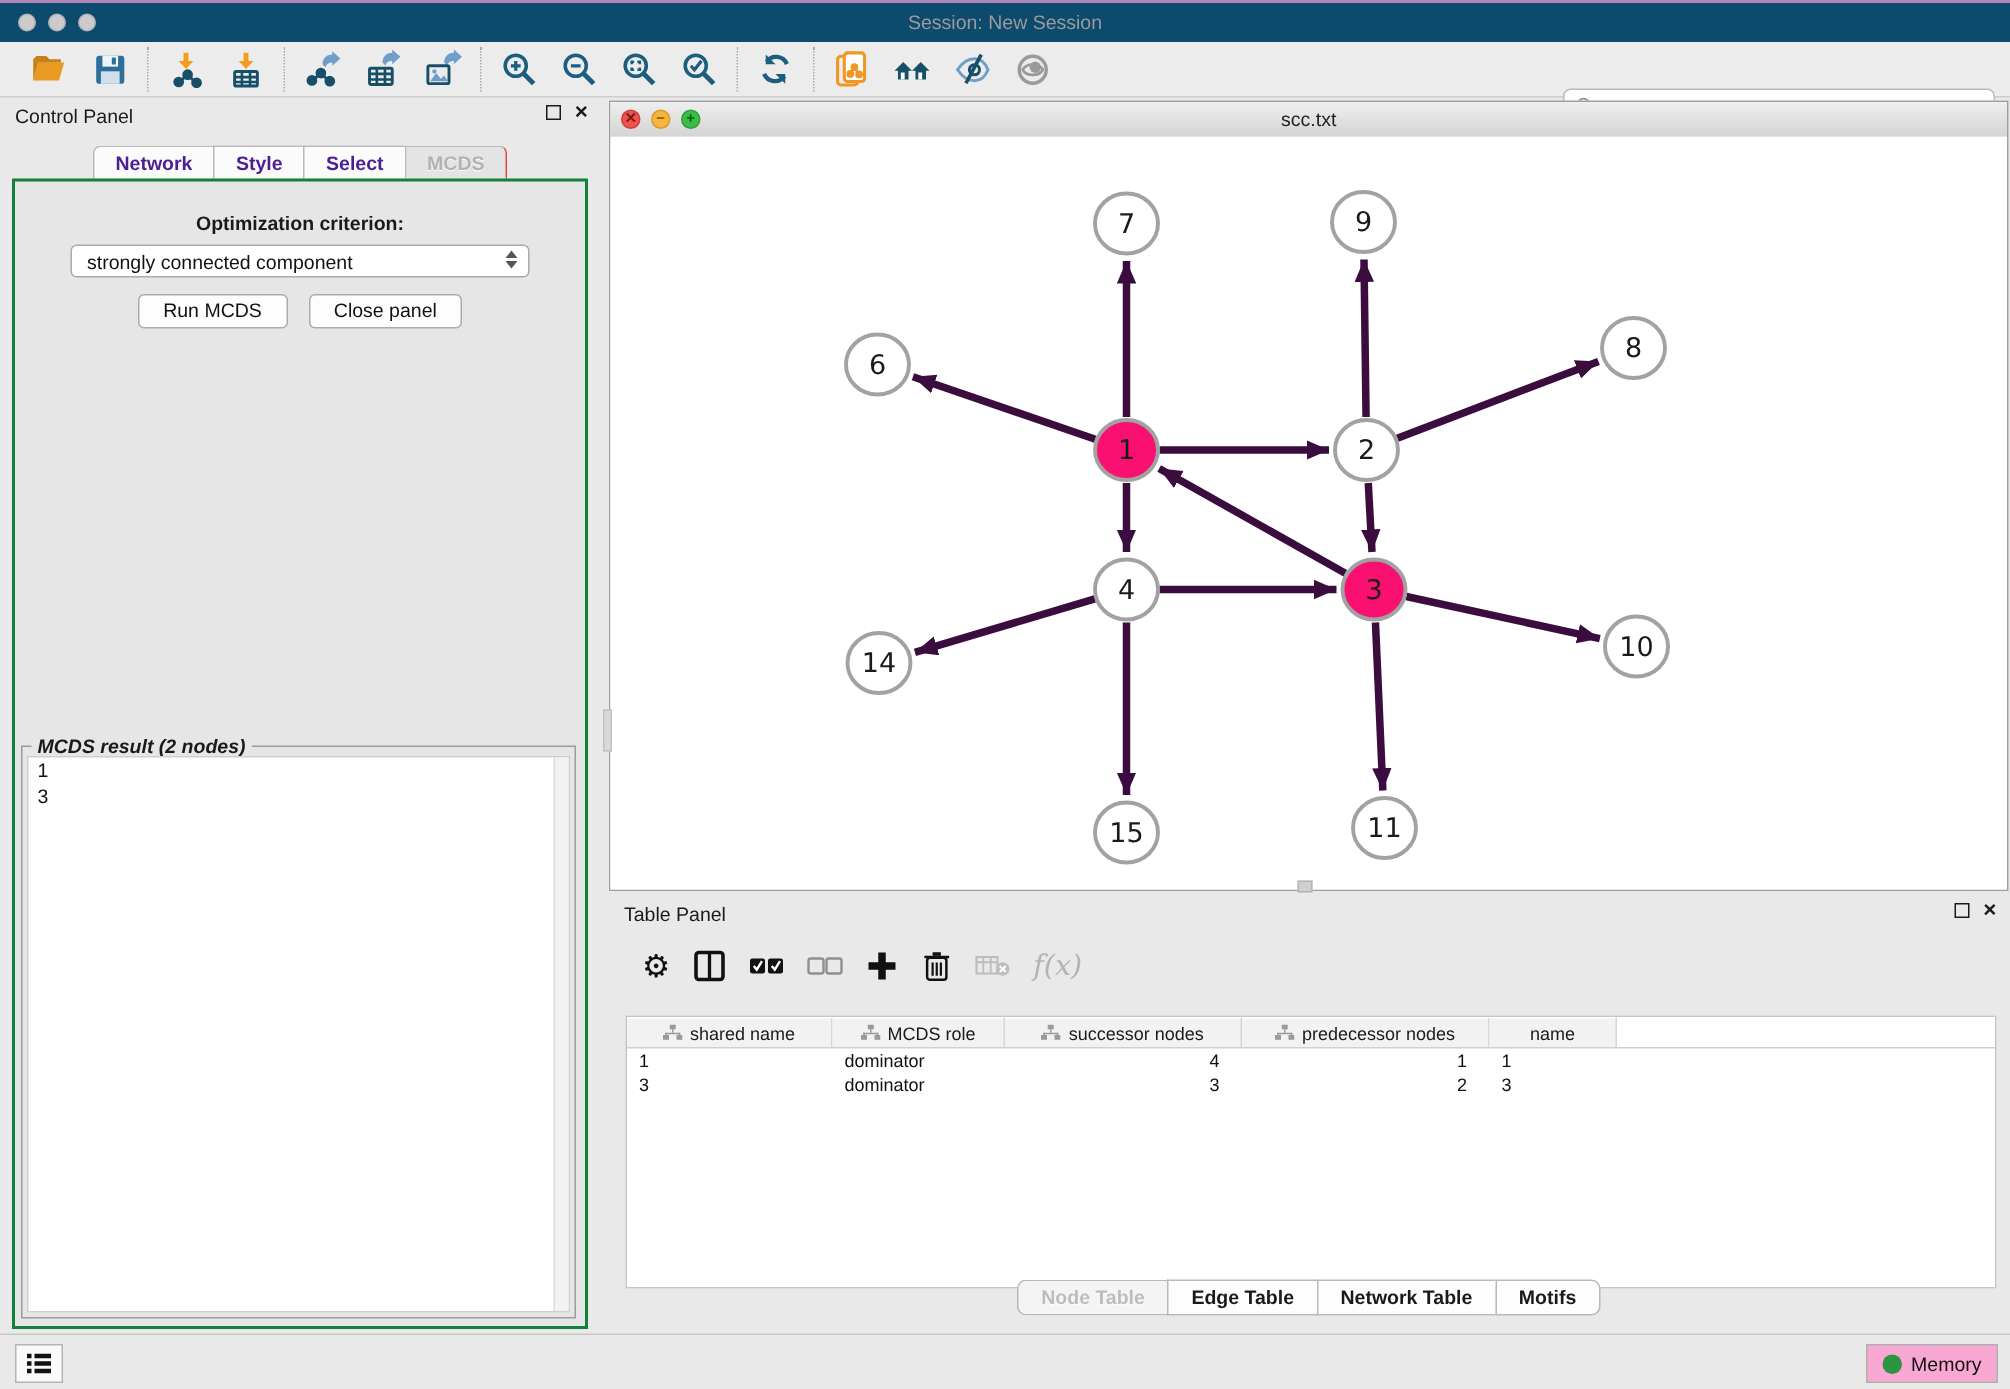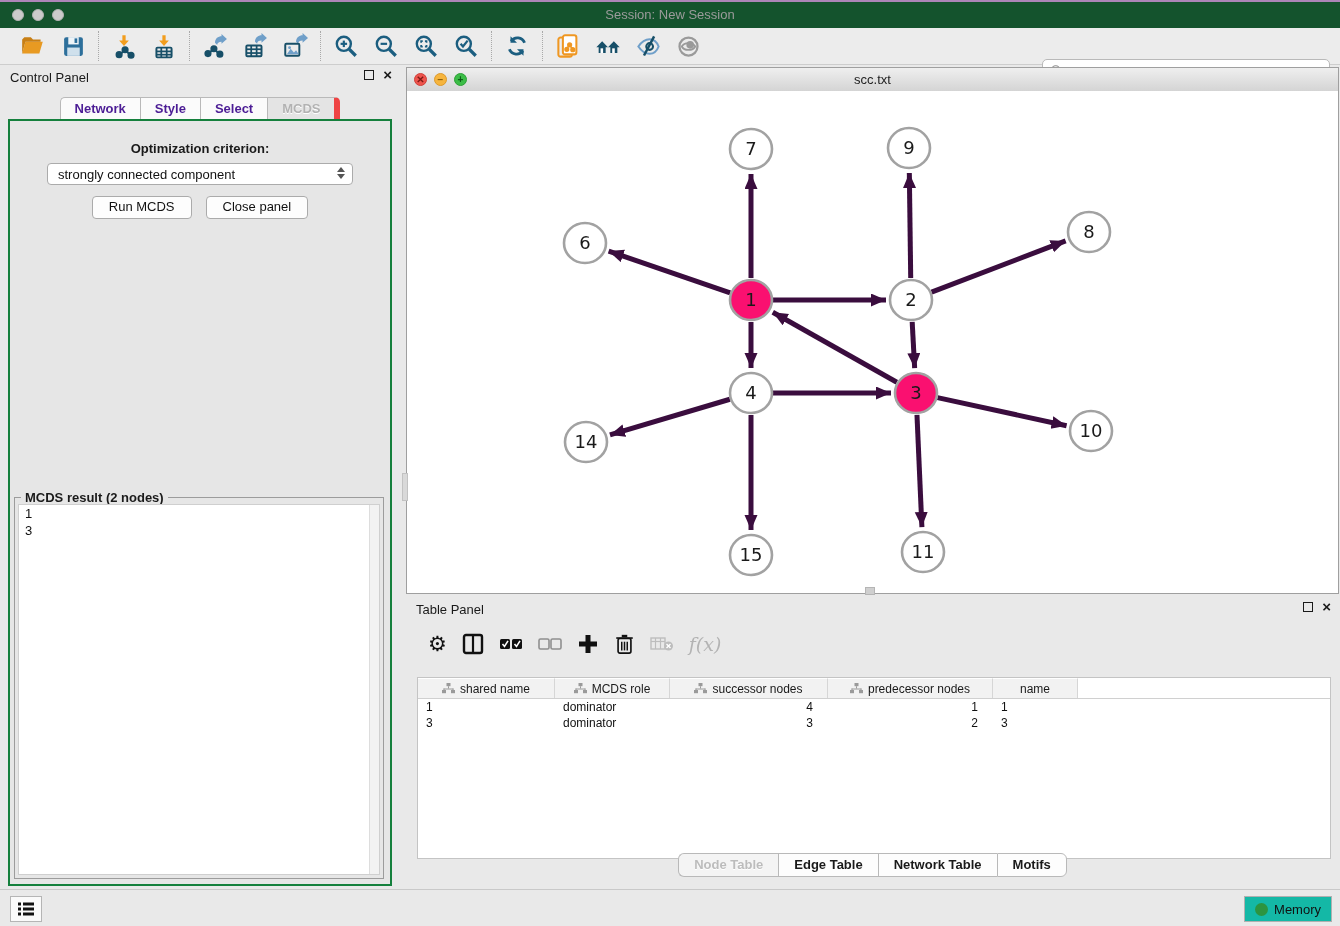--- a/index.html
+++ b/index.html
@@ -2,21 +2,21 @@
 <html><head>
 <meta charset="utf-8">
 <style>
   html,body{margin:0;padding:0;}
   body{font-family:"Liberation Sans",sans-serif;background:#d0d0d0;}
   .app{position:relative;width:1340px;height:926px;background:#e9e9e9;
        border-top:2px solid #ad85b8;box-sizing:border-box;overflow:hidden;
        font-family:"Liberation Sans",sans-serif;}
 
   
-  .titlebar{position:absolute;left:0;top:0;width:100%;height:26px;background:#14532d;
+  .titlebar{position:absolute;left:0;top:0;width:100%;height:26px;background:#0c4a6e;
             border-bottom:7px solid #7f1d1d;}
   .tl{position:absolute;top:7px;width:12px;height:12px;border-radius:50%;
       background:#cbcbcb;border:1px solid #b3b3b3;box-sizing:border-box;}
   .tl.r{left:12px}.tl.y{left:32px}.tl.g{left:52px}
   .win-title{position:absolute;left:0;right:0;top:5px;text-align:center;
              font-size:13px;color:#9b9b9b;}
 
   
   .toolbar{position:absolute;left:0;top:26px;width:100%;height:37px;background:#ececec;
            border-bottom:1px solid #cdcdcd;display:flex;align-items:center;padding-left:8px;
@@ -36,39 +36,39 @@
   .ph-icons{position:absolute;right:8px;top:4px;display:flex;gap:9px;align-items:center;}
   .float-ic{width:10px;height:10px;border:1.6px solid #1a1a1a;box-sizing:border-box;}
   .close-ic{font-size:15px;font-weight:bold;color:#1a1a1a;line-height:12px;}
 
   
   .control-panel{position:absolute;left:0;top:63px;width:400px;height:827px;}
   .cp-tabs{position:absolute;left:0;top:32px;width:100%;display:flex;justify-content:center;}
   .tab{height:22px;line-height:22px;padding:0 14px;background:#fbfbfb;border:1px solid #b9b9b9;
        border-right:none;font-size:13px;font-weight:bold;color:#4c1d95;}
   .tab:first-child{border-radius:5px 0 0 0;}
-  .tab:last-child{border-right:6px solid #ef4444;border-radius:0 5px 0 0;}
+  .tab:last-child{border-right:1px solid #ef4444;border-radius:0 5px 0 0;}
   .tab.active{background:#e4e4e4;color:#b2b2b2;text-shadow:0 1px 0 #fff;}
   .cp-body{position:absolute;left:8px;right:8px;top:54px;bottom:6px;background:#e6e6e6;
            border:2px solid #15803d;}
   .opt-label{margin-top:20px;text-align:center;font-size:13px;font-weight:bold;color:#1a1a1a;}
   .dropdown{position:absolute;left:37px;right:37px;top:42px;height:22px;background:#fff;
             border:1px solid #ababab;border-radius:4px;font-size:13px;line-height:22px;
             padding-left:10px;color:#111;box-sizing:border-box;}
   .dd-arrows{position:absolute;right:7px;top:3px;display:flex;flex-direction:column;gap:2px;}
   .dd-arrows span{width:0;height:0;border-left:4px solid transparent;border-right:4px solid transparent;}
   .dd-up{border-bottom:5px solid #555;}
   .dd-down{border-top:5px solid #555;}
   .cp-buttons{position:absolute;left:0;width:100%;top:75px;display:flex;justify-content:center;gap:14px;}
   .btn{height:21px;line-height:19px;padding:0 16px;background:#fdfdfd;border:1px solid #ababab;
        border-radius:4px;font-size:13px;color:#111;}
   .result-group{position:absolute;left:4px;right:6px;top:376px;bottom:5px;
                 border:1px solid #9c9c9c;}
   .result-legend{position:absolute;left:6px;top:-8px;background:#e6e6e6;padding:0 4px;
-                 font-size:13px;font-weight:bold;color:#1a1a1a;}
+                 font-size:13px;font-weight:bold;color:#1a1a1a;font-style:italic;}
   .result-list{position:absolute;left:3px;right:3px;top:6px;bottom:3px;background:#fff;
                border:1px solid #cfcfcf;font-size:13px;}
   .result-item{padding:0 6px;line-height:17px;color:#111;}
   .result-scroll{position:absolute;right:0;top:0;bottom:0;width:9px;background:#f2f2f2;
                  border-left:1px solid #ddd;}
 
   
   .net-window{position:absolute;left:406px;top:65px;width:933px;height:527px;background:#fff;
               border:1px solid #9f9f9f;box-sizing:border-box;}
   .net-titlebar{position:absolute;left:0;top:0;width:100%;height:23px;
@@ -107,21 +107,21 @@
         border-right:none;font-size:13px;font-weight:bold;color:#1a1a1a;}
   .btab:first-child{border-radius:6px 0 0 6px;}
   .btab:last-child{border-right:1px solid #b9b9b9;border-radius:0 6px 6px 0;}
   .btab.active{color:#bcbcbc;text-shadow:0 1px 0 #fff;background:#f4f4f4;}
 
   
   .statusbar{position:absolute;left:0;bottom:0;width:100%;height:36px;background:#e9e9e9;
              border-top:1px solid #c9c9c9;}
   .list-btn{position:absolute;left:10px;top:6px;width:30px;height:24px;background:#fafafa;
             border:1px solid #b5b5b5;display:flex;align-items:center;justify-content:center;}
-  .memory-btn{position:absolute;right:8px;top:6px;height:24px;background:#14b8a6;
+  .memory-btn{position:absolute;right:8px;top:6px;height:24px;background:#f9a8d4;
               border:1px solid #b0b0b0;display:flex;align-items:center;gap:6px;padding:0 10px;
               font-size:13px;color:#111;}
   .mem-dot{width:13px;height:13px;border-radius:50%;background:#2c9440;}
 
   svg{display:block;}
 </style>
 </head>
 <body>
 
 <div class="app">

